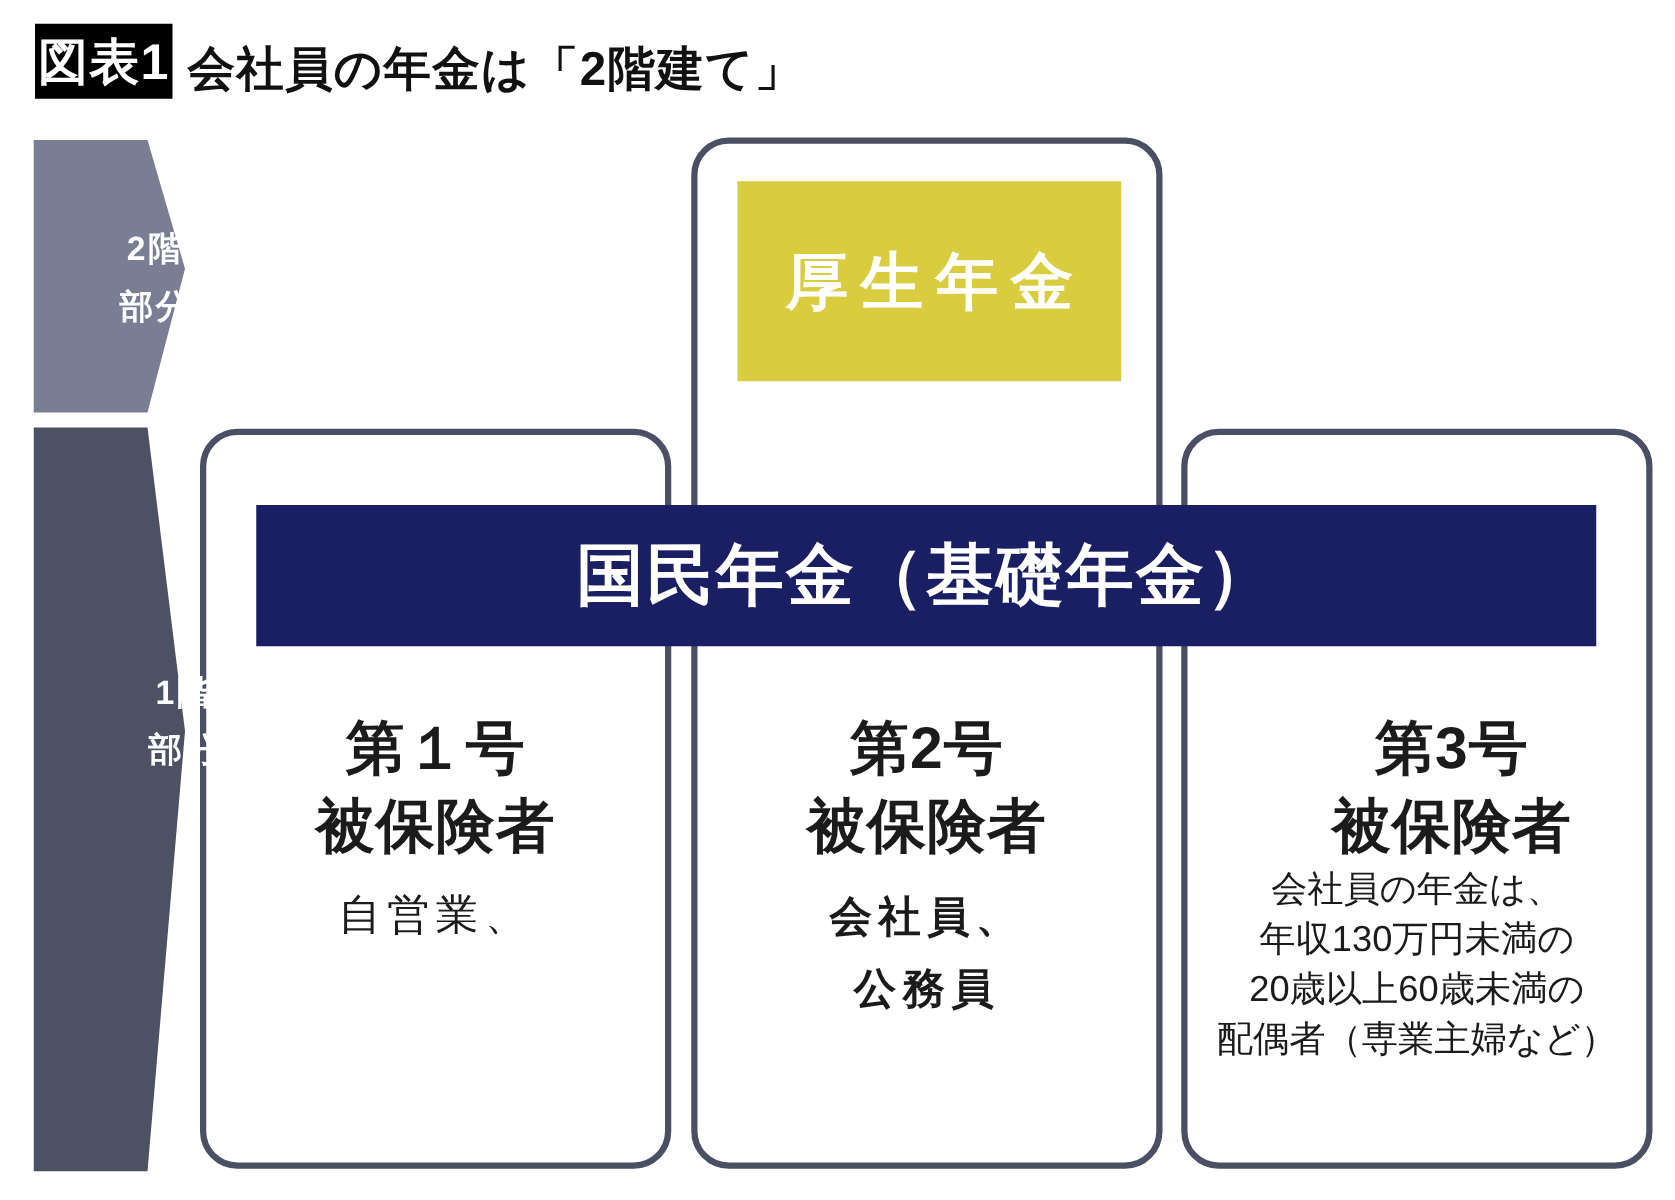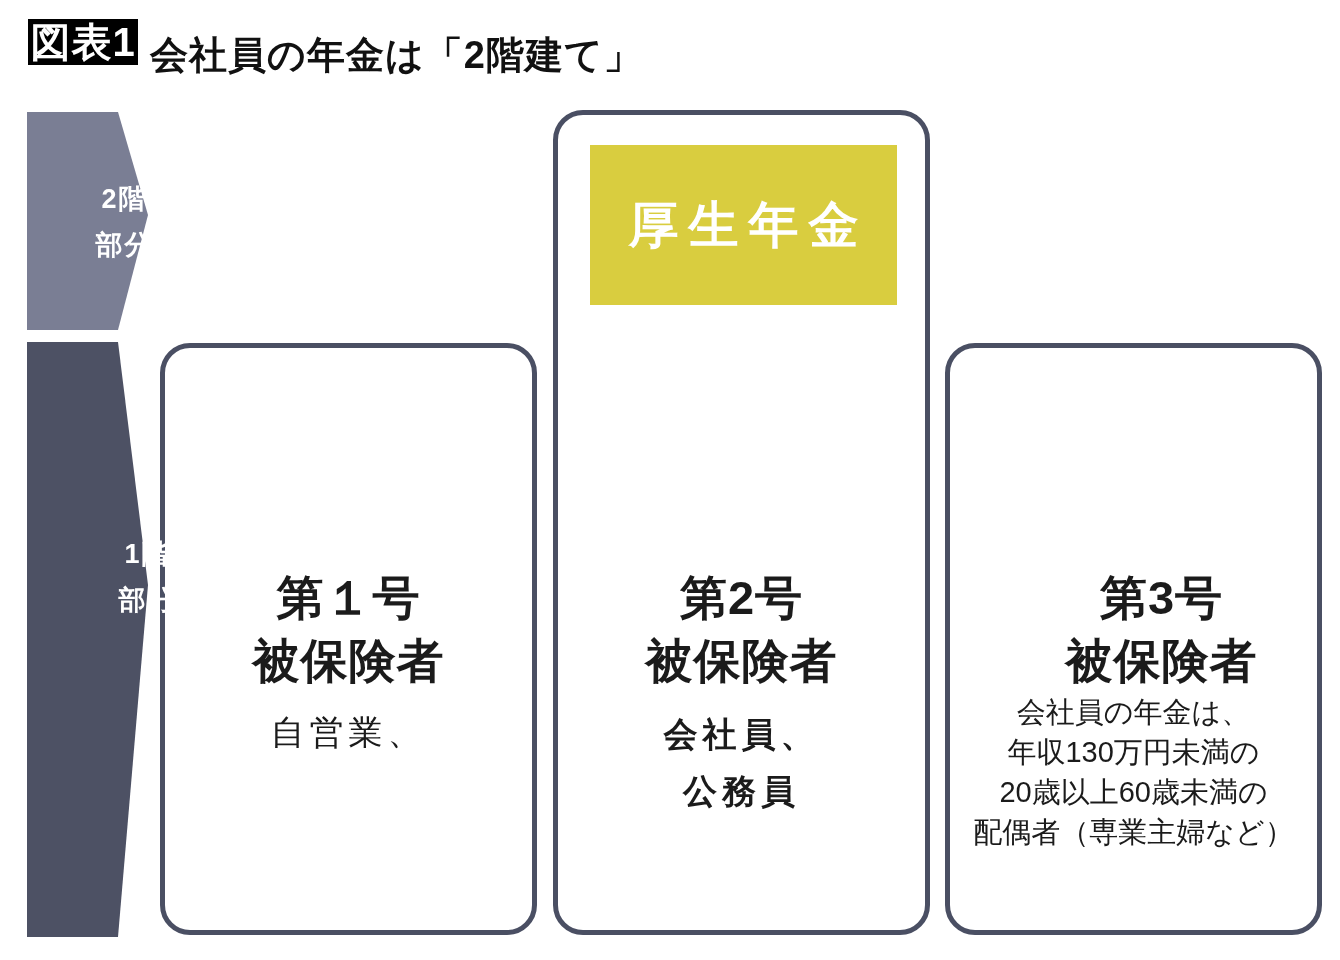--- a/index.html
+++ b/index.html
@@ -15,21 +15,21 @@
   html,body{margin:0;padding:0;}
   body{
     width:1340px;height:960px;background:#ffffff;overflow:hidden;
     font-family:"Liberation Sans","DejaVu Sans",sans-serif;
     color:var(--c-text);
   }
   .canvas{position:relative;width:1340px;height:960px;}
 
   
   .badge{
-    position:absolute;left:28px;top:19px;width:110px;height:46px;
+    position:absolute;left:28px;top:19px;width:110px;height:60px;
     background:var(--c-badge);color:var(--c-white);
     font-size:40px;font-weight:700;
     display:flex;align-items:center;justify-content:center;
     letter-spacing:1px;z-index:6;
   }
   .main-title{
     position:absolute;left:150px;top:28px;height:54px;
     display:flex;align-items:center;
     font-size:38px;font-weight:700;color:#111;z-index:6;
     letter-spacing:1px;
@@ -112,20 +112,21 @@
   <div class="floor-label first">
     <div>1階</div>
     <div>部分</div>
   </div>
 
   <div class="card c1"></div>
   <div class="card c2"></div>
   <div class="card c3"></div>
 
   <div class="kosei-box">厚生年金</div>
+  <div class="kokumin-band">国民年金（基礎年金）</div>
 
   <div class="card-heading h1">
     <div>第１号</div>
     <div>被保険者</div>
   </div>
   <div class="card-heading h2">
     <div>第2号</div>
     <div>被保険者</div>
   </div>
   <div class="card-heading h3">

